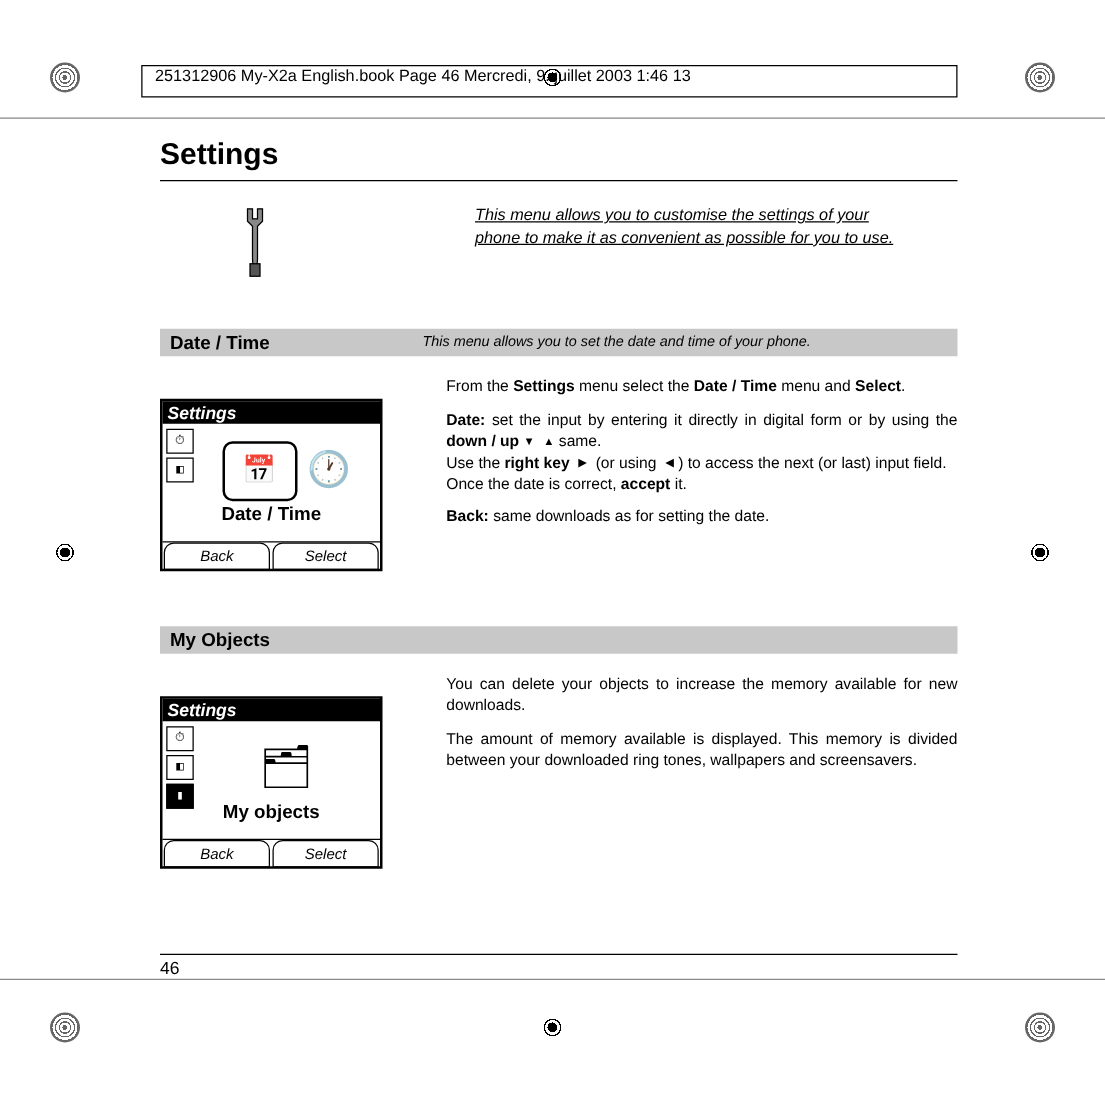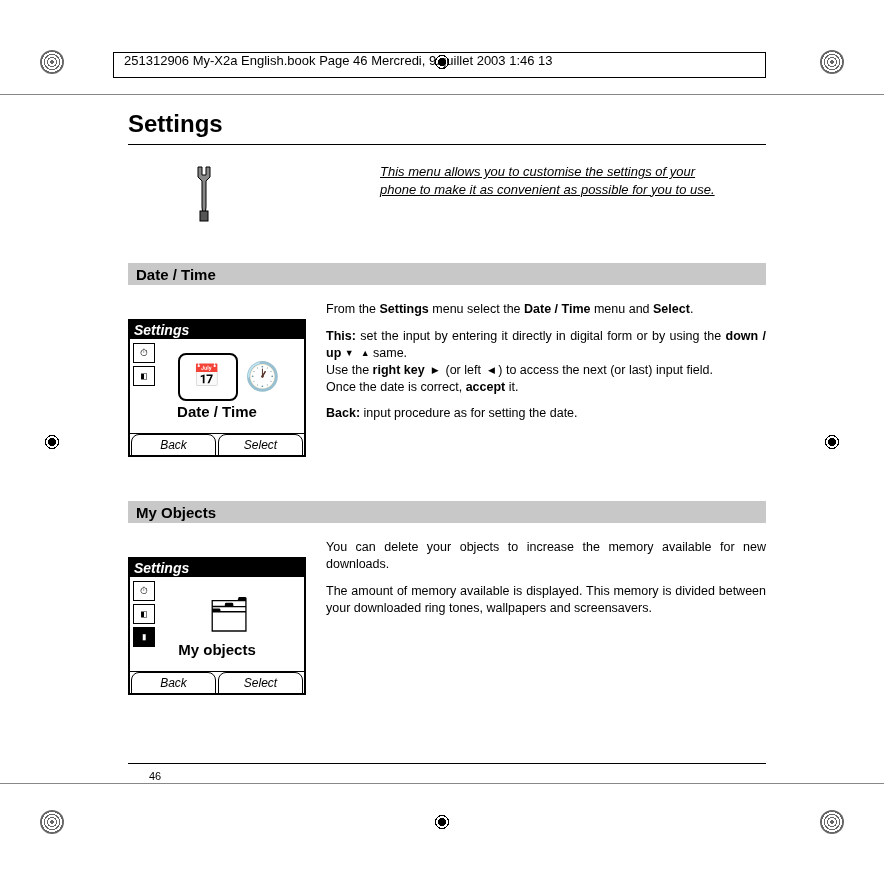--- a/index.html
+++ b/index.html
@@ -169,29 +169,29 @@
       margin: 0 1px -1px 1px;
       display: flex;
       align-items: center;
       justify-content: center;
       font-family: Arial, sans-serif;
     }
     .body-text {
       font-size: 12.5px;
       line-height: 1.35;
       text-align: justify;
+      margin-left: 31px;
     }
     .body-text p { margin-bottom: 10px; }
     .tri { display:inline-block; font-size: 9px; vertical-align: middle; }
     .page-num {
       position: absolute;
       bottom: -8px;
       left: 0;
-      font-size: 11px;
-      margin-left: 21px;
+      font-size: 14px;
     }
     .page-rule { position: absolute; bottom: 10px; left: 0; right: 0; border-top: 1px solid #000; }
   </style>
 </head>
 <body>
 
 <div class="crop-mark crop-ornate tl"></div>
 <div class="crop-mark crop-ornate tr"></div>
 <div class="crop-mark crop-ornate bl"></div>
 <div class="crop-mark crop-ornate br"></div>
@@ -213,20 +213,21 @@
   <div class="intro-row">
     <svg class="wrench-icon" viewBox="0 0 32 60">
       <path d="M10 4 L10 14 L14 18 L14 44 Q14 50 16 50 Q18 50 18 44 L18 18 L22 14 L22 4 L18 4 L18 12 L14 12 L14 4 Z" fill="#888" stroke="#000" stroke-width="1"></path>
       <rect x="12" y="48" width="8" height="10" fill="#555" stroke="#000"></rect>
     </svg>
     <div class="intro-text">This menu allows you to customise the settings of your phone to make it as convenient as possible for you to use.</div>
   </div>
 
   <div class="section-header">
     <span class="section-title">Date / Time</span>
+    <span class="section-desc">This menu allows you to set the date and time of your phone.</span>
   </div>
 
   <div class="section-body">
     <div class="phone-screenshot">
       <div class="phone-header">Settings</div>
       <div class="phone-mid">
         <div class="phone-icons-left">
           <div class="tiny-box">⏱</div>
           <div class="tiny-box">◧</div>
         </div>
@@ -242,29 +243,29 @@
         <div class="softkey">Back</div>
         <div class="softkey">Select</div>
       </div>
     </div>
 
     <div class="body-text">
       <p>
         <span>From the </span><b>Settings</b><span> menu select the </span><b>Date / Time</b><span> menu and </span><b>Select</b><span>.</span>
       </p>
       <p>
-        <b>This:</b><span> set the input by entering it directly in digital form or by using the </span><b>down / up</b>
+        <b>Date:</b><span> set the input by entering it directly in digital form or by using the </span><b>down / up</b>
         <span class="tri">▼</span>&nbsp;&nbsp;<span class="tri">▲</span><span> same.</span><br>
         <span>Use the </span><b>right key</b>
-        &nbsp;<span class="tri">▶</span>&nbsp;<span> (or left </span>
+        &nbsp;<span class="tri">▶</span>&nbsp;<span> (or using </span>
         &nbsp;<span class="tri">◀</span><span> ) to access the next (or last) input field.</span><br>
         <span>Once the date is correct, </span><b>accept</b><span> it.</span>
       </p>
       <p>
-        <b>Back:</b><span> input procedure as for setting the date.</span>
+        <b>Back:</b><span> same downloads as for setting the date.</span>
       </p>
     </div>
   </div>
 
   <div class="section-header">
     <span class="section-title">My Objects</span>
   </div>
 
   <div class="section-body">
     <div class="phone-screenshot">

